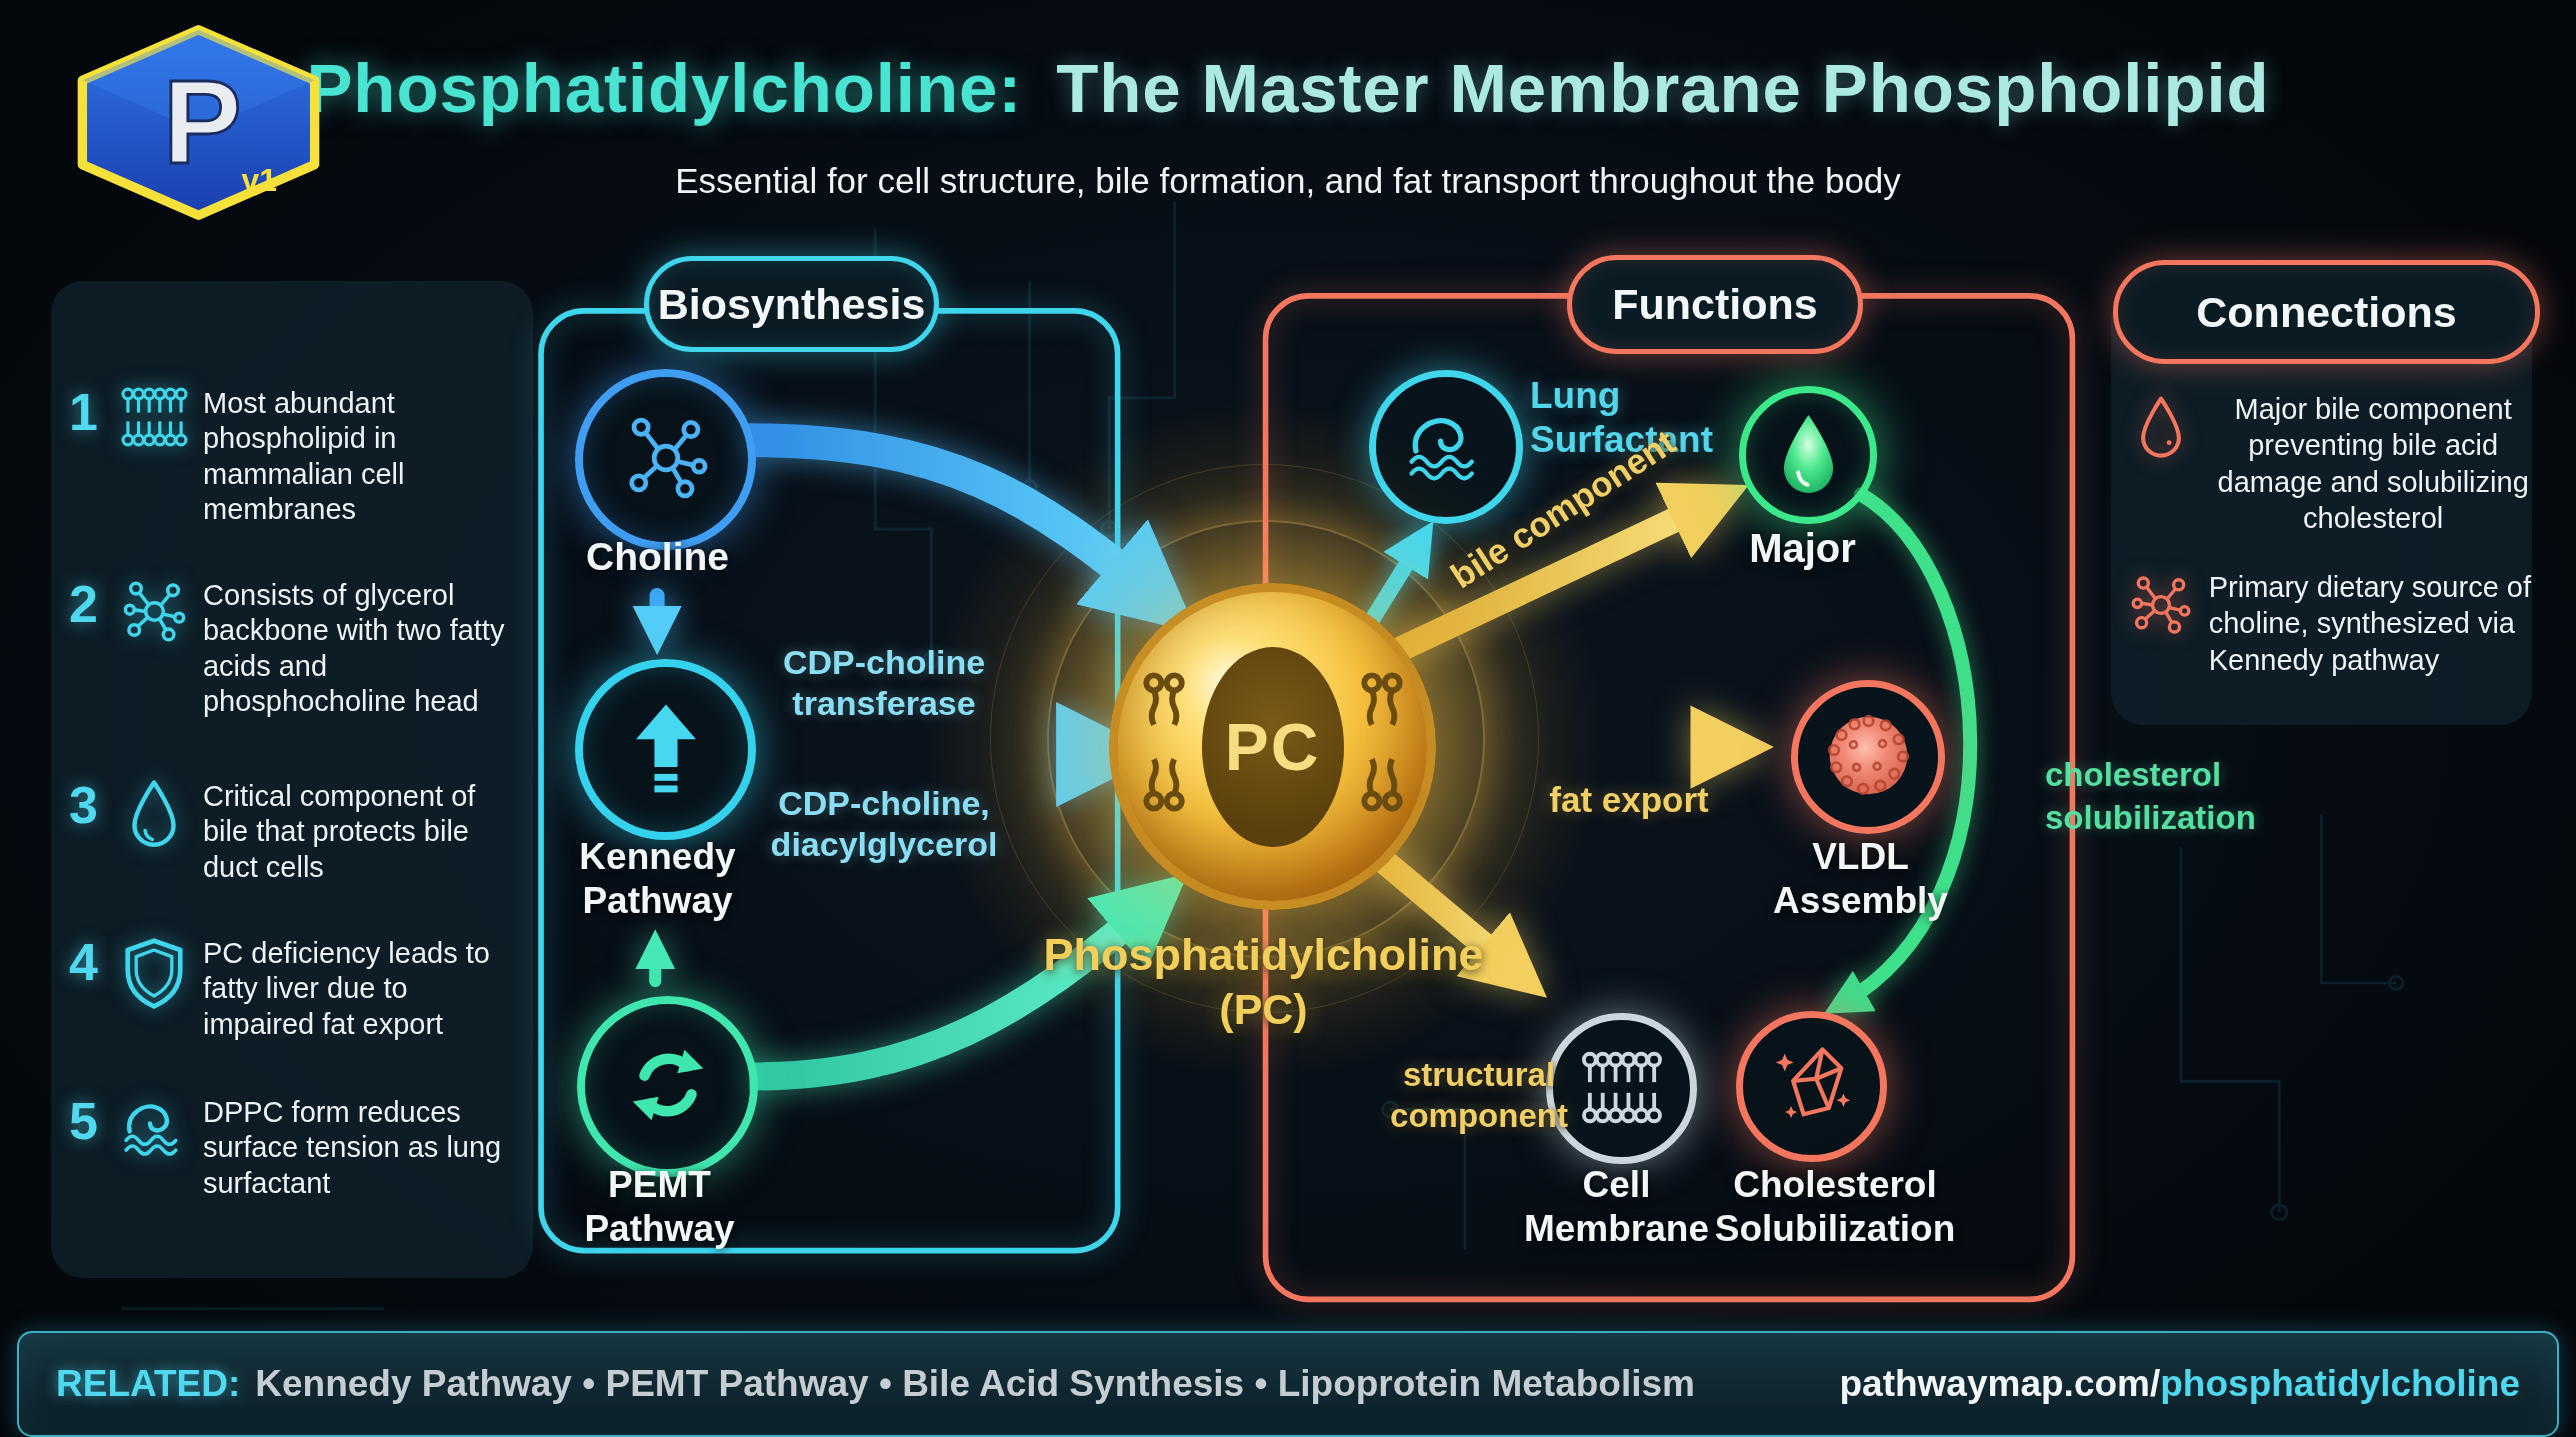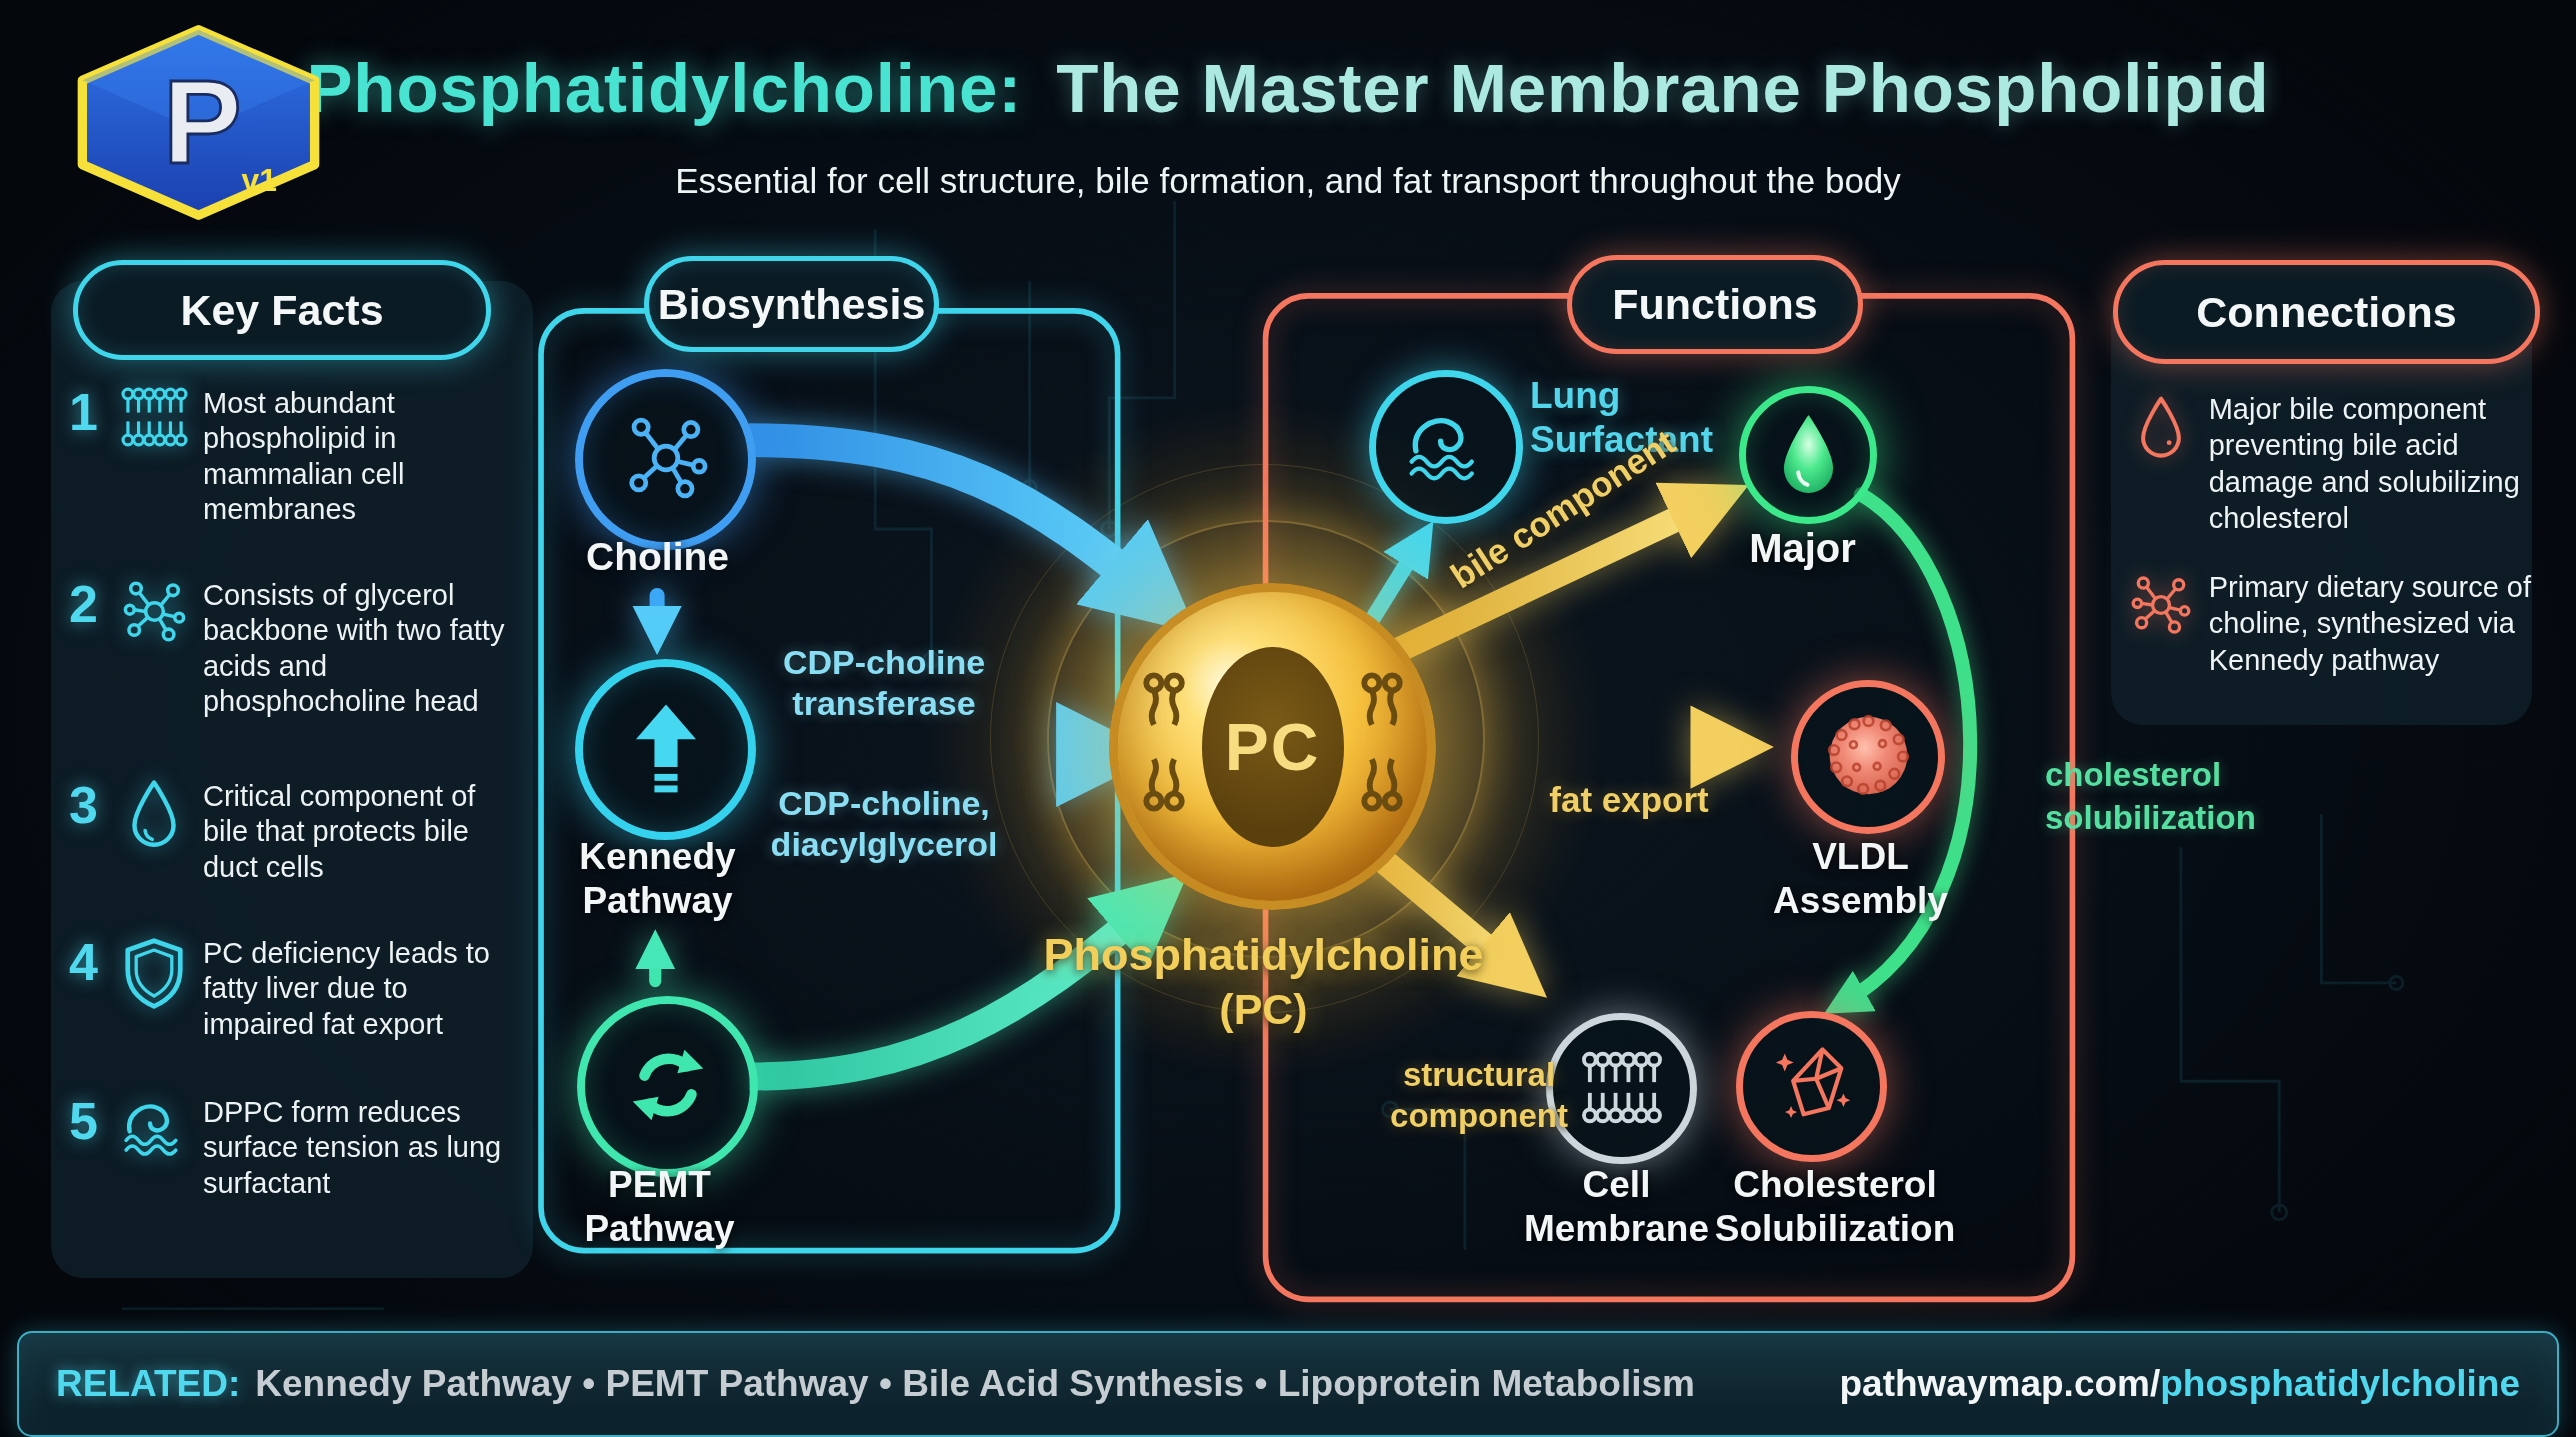--- a/index.html
+++ b/index.html
@@ -192,23 +192,20 @@
       <path d="M 1438 886 L 1622 1040" stroke="url(#gGold)" stroke-width="27" marker-end="url(#mGold)"></path>
     </g>
     <path d="M 1462 668 L 1518 578" stroke="#3fd6ec" stroke-width="17" fill="none" stroke-linecap="round" marker-end="url(#mCyan)" style="filter:drop-shadow(0 0 12px rgba(63,214,236,.6));"></path>
     <path d="M 1988 528 C 2132 612 2162 962 1968 1072" stroke="#3fe08a" stroke-width="15" fill="none" stroke-linecap="round" marker-end="url(#mGreen)" style="filter:drop-shadow(0 0 12px rgba(63,224,138,.55));"></path>
   </svg>
 
   <div class="abs pc-glow"></div>
   <div class="abs pc-ring ring1"></div>
   <div class="abs pc-ring ring2"></div>
 
-  <div class="pill cyan" style="left:73px;top:260px;width:408px;height:90px;">
-    <span>Key Facts</span>
-  </div>
   <div class="pill cyan" style="left:644px;top:256px;width:285px;height:86px;">
     <span>Biosynthesis</span>
   </div>
   <div class="pill coral" style="left:1567px;top:255px;width:286px;height:89px;">
     <span>Functions</span>
   </div>
   <div class="pill coral" style="left:2113px;top:260px;width:417px;height:94px;">
     <span>Connections</span>
   </div>
 
@@ -519,21 +516,21 @@
 
   <div class="abs gold center" style="left:1404px;top:489px;width:318px;font-size:35px;transform:rotate(-33deg);z-index:6;">bile component</div>
   <div class="abs gold center" style="left:1498px;top:780px;width:262px;font-size:35px;z-index:6;">fat export</div>
   <div class="abs gold center preline" style="left:1348px;top:1054px;width:262px;font-size:33px;line-height:1.25;z-index:6;">structural
 component</div>
   <div class="abs greenlab preline" style="left:2045px;top:754px;font-size:33px;line-height:1.3;z-index:6;">cholesterol
 solubilization</div>
 
   <div class="panel" style="left:2111px;top:290px;width:421px;height:435px;"></div>
 
-  <div class="conn-item" style="left:2117px;top:391px;">
+  <div class="conn-item" style="left:2117px;top:391px;text-align:center;">
     <div class="conn-icon">
       <svg width="52" height="66" viewBox="0 0 64 80">
         <path d="M32 4 C32 4 10 36 10 52 a22 22 0 0 0 44 0 C54 36 32 4 32 4 Z" stroke="#f4765e" stroke-width="5" fill="none" stroke-linejoin="round"></path>
         <circle cx="42" cy="58" r="3" fill="#f4765e"></circle>
       </svg>
     </div>
     <div class="conn-text">Major bile component preventing bile acid damage and solubilizing cholesterol</div>
   </div>
 
   <div class="conn-item" style="left:2117px;top:569px;">

